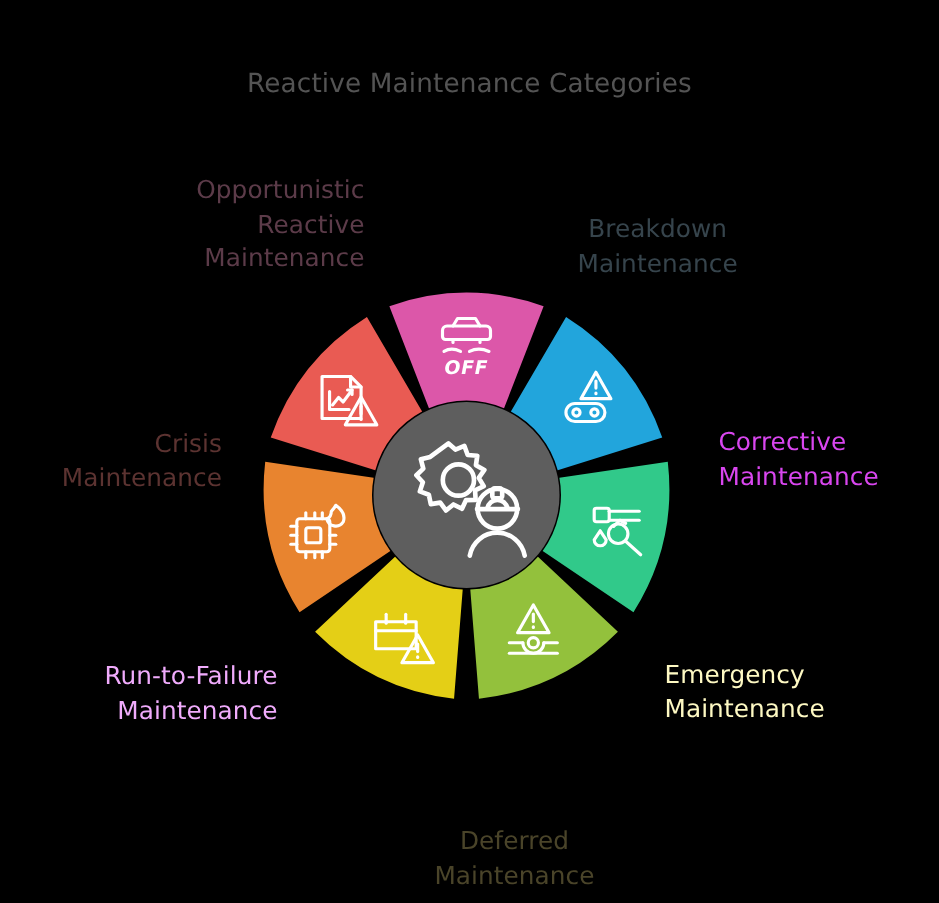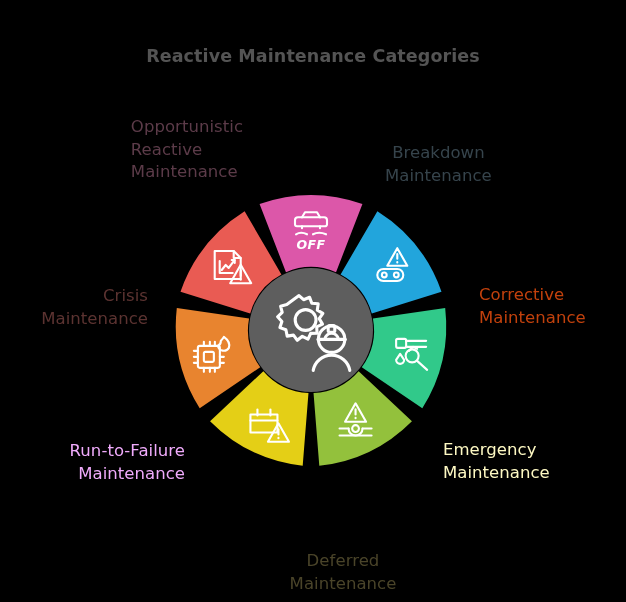--- a/index.html
+++ b/index.html
@@ -25,21 +25,21 @@
   }
 
   
   .chart-title {
     position: absolute;
     left: 0;
     top: 46px;
     width: 626px;
     text-align: center;
     font-size: 17.5px;
-    font-weight: 700;
+    font-weight: 400;
     letter-spacing: 0.1px;
     color: #545454;
     white-space: pre;
   }
 
   
   .wheel-stage {
     position: absolute;
     left: 0;
     top: 12px;
@@ -57,33 +57,34 @@
     line-height: 1.36;
     font-weight: 400;
     letter-spacing: 0.05px;
     white-space: pre-line;
   }
   .cat-label .cat-text { display: block; }
 
   .lbl-opportunistic {
     right: 383px;
     top: 94px;
+    text-align: right;
     color: #5c3b49;
   }
   .lbl-breakdown {
     left: 385px;
     top: 120px;
     text-align: center;
     color: #36444c;
   }
   .lbl-corrective {
     left: 479px;
     top: 262px;
     text-align: left;
-    color: #c2410c;
+    color: #d946ef;
   }
   .lbl-emergency {
     left: 443px;
     top: 417px;
     text-align: left;
     color: #fef9c3;
   }
   .lbl-deferred {
     left: 245px;
     top: 528px;

